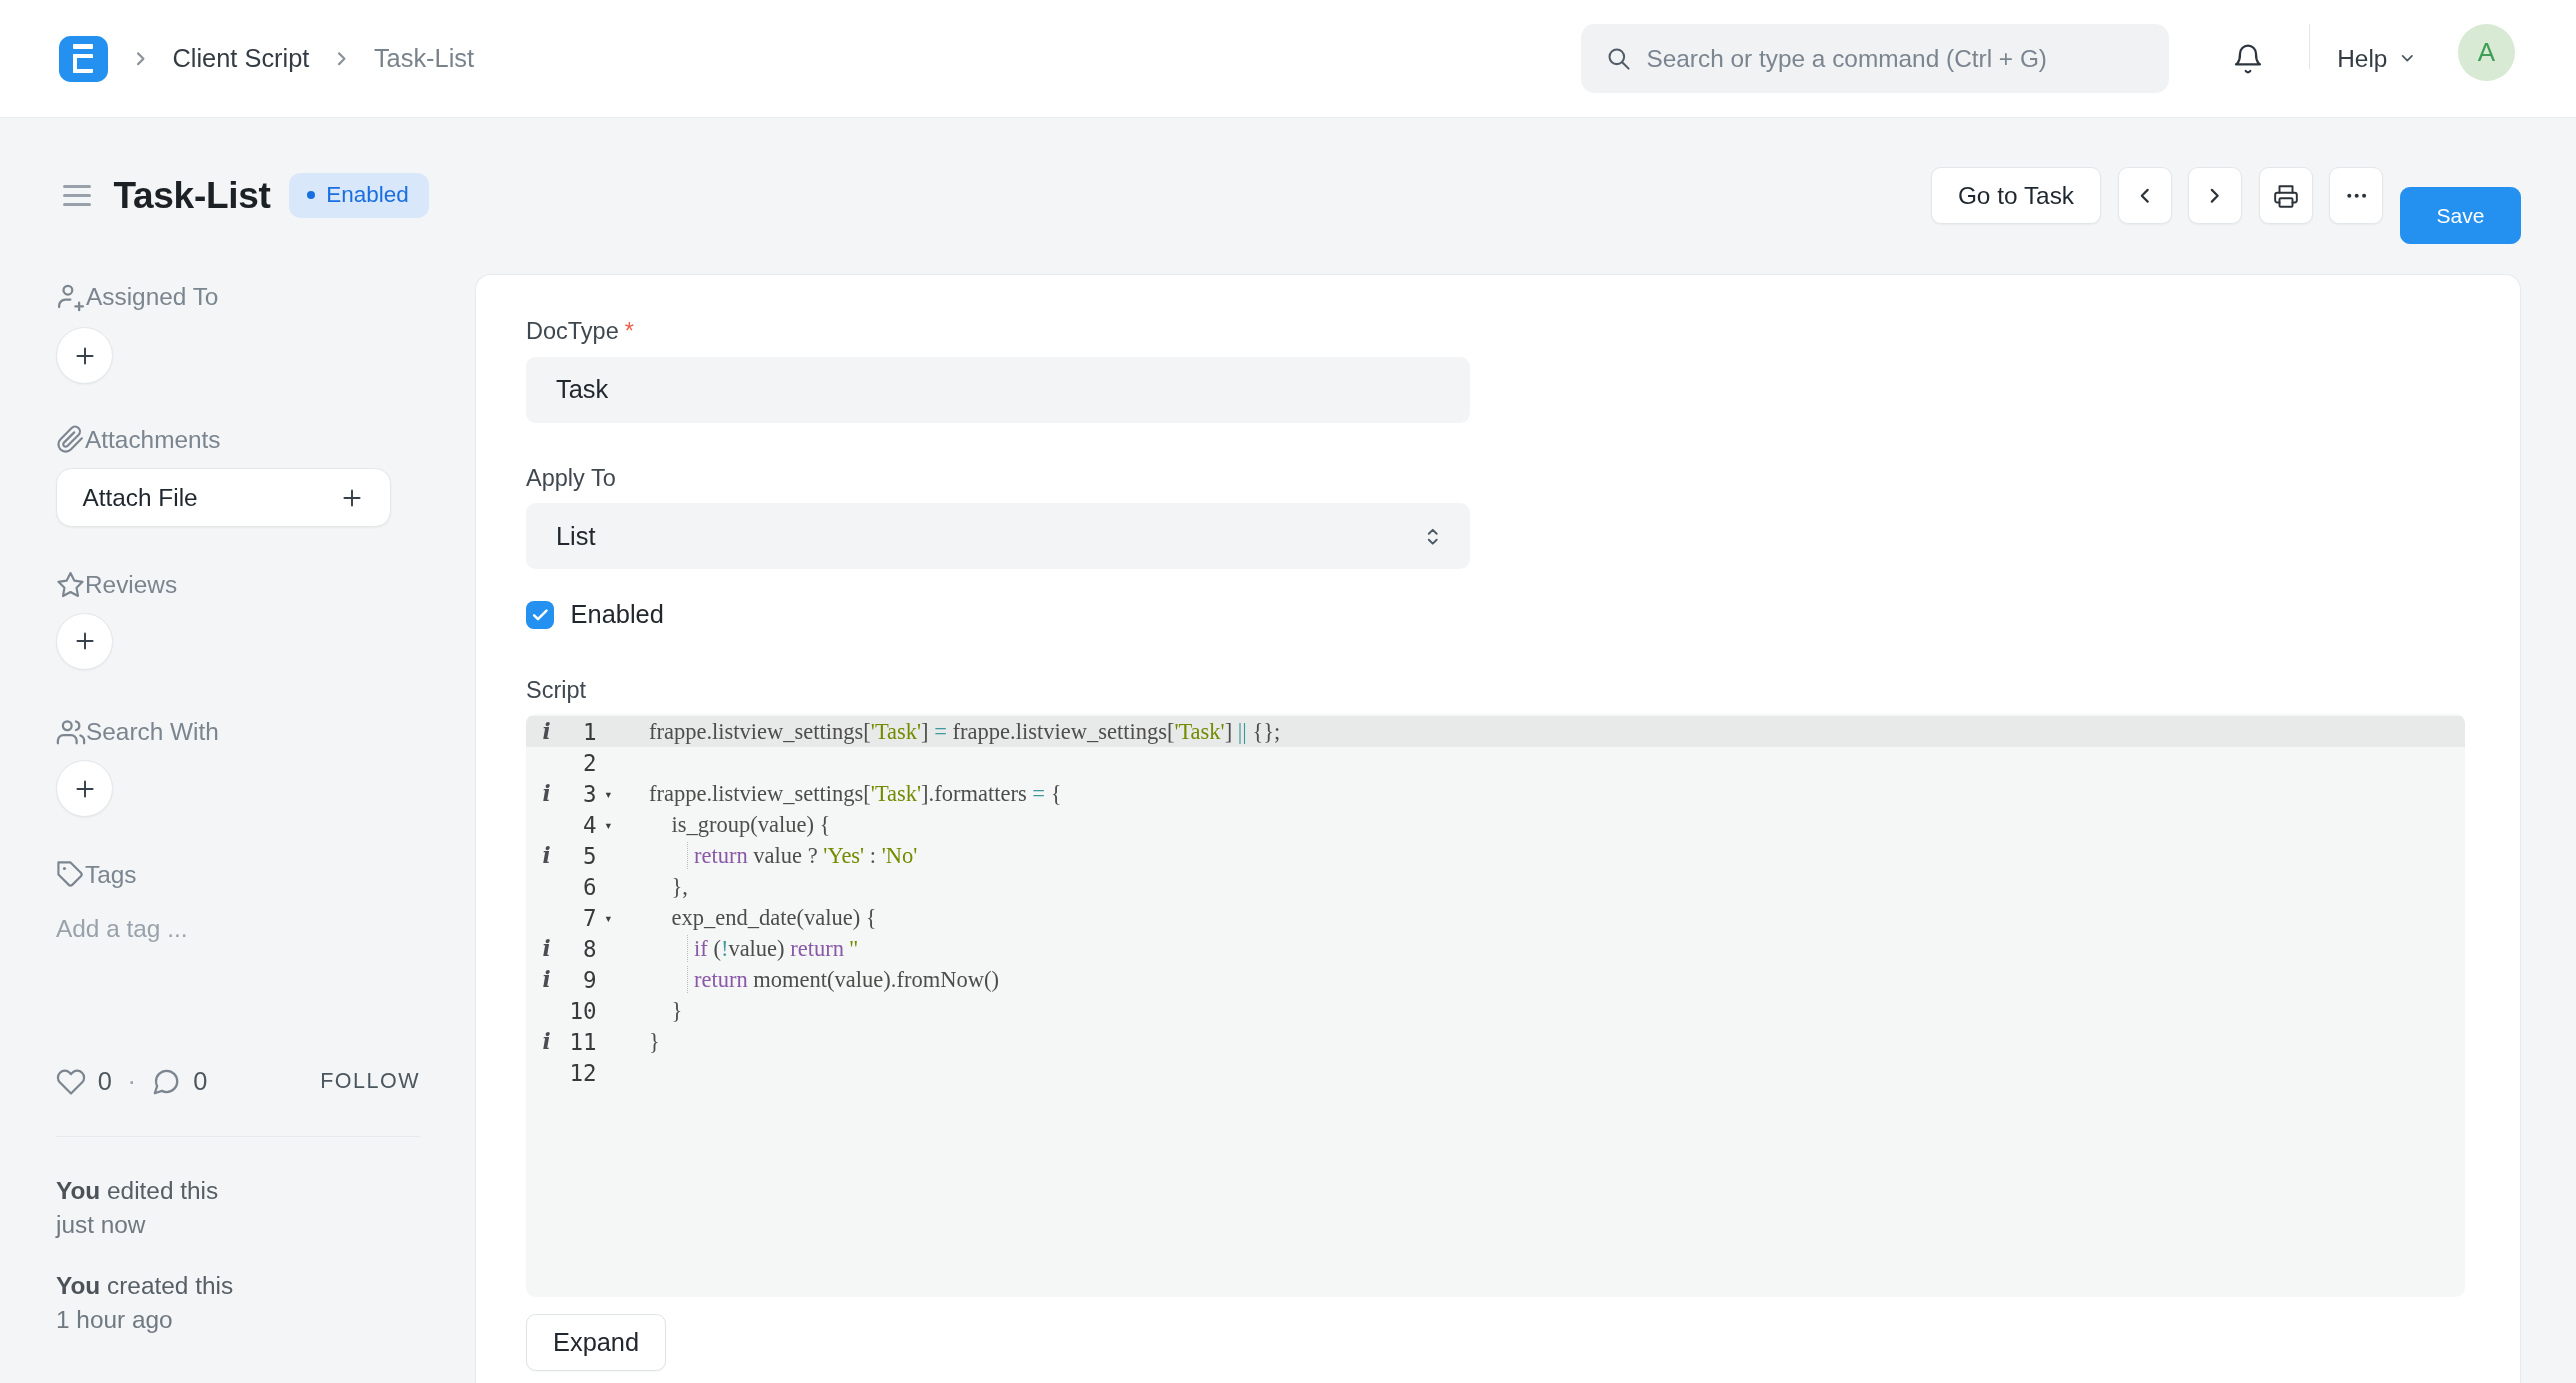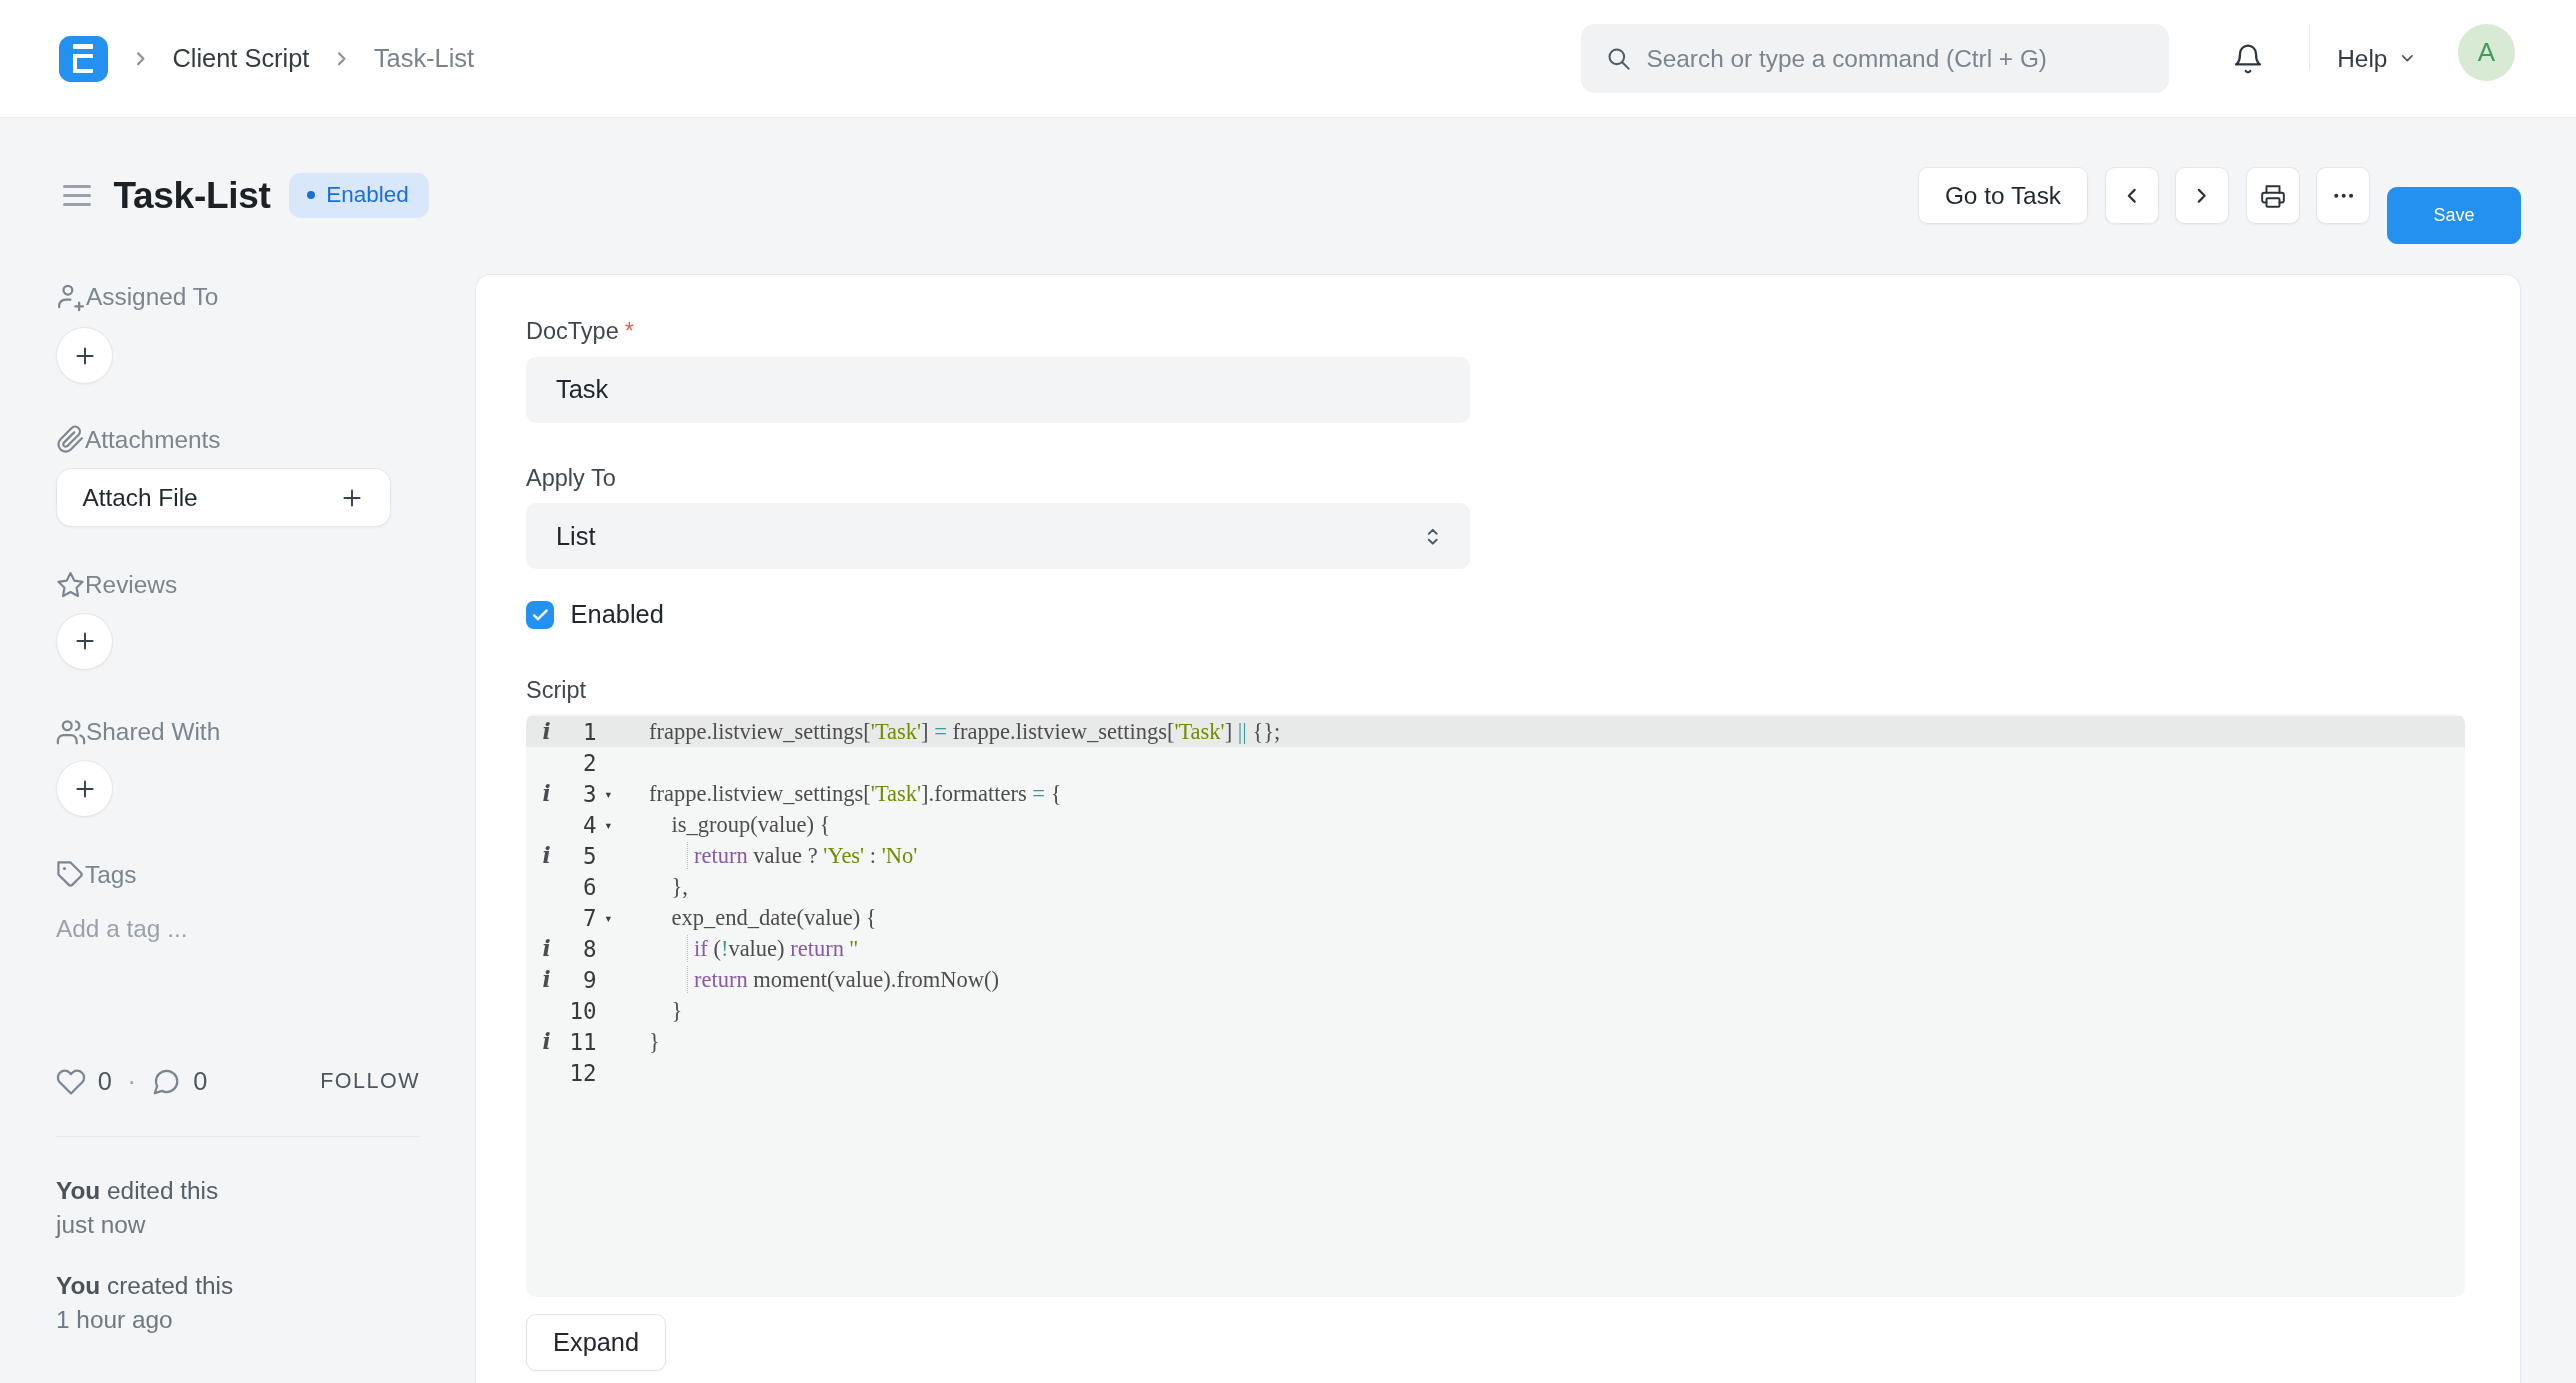--- a/index.html
+++ b/index.html
@@ -43,21 +43,21 @@
   .page-title { font-size:37px; font-weight:700; color:#1c2126; letter-spacing:-0.3px; }
   .status-badge { margin-left:18.6px; display:flex; align-items:center; gap:10.7px; background:#d9e7fb;
                   color:#1a6fe0; font-size:22.5px; border-radius:11.7px; padding:8.8px 20.5px 9.8px 17.6px; }
   .status-badge .dot { width:8.8px; height:8.8px; border-radius:50%; background:#1a6fe0; }
   .ph-right { display:flex; align-items:center; gap:16.6px; }
   .btn { height:57px; border-radius:9.8px; border:1px solid #e3e7ea; background:#fff; font-size:24.4px;
          color:#1f272e; display:flex; align-items:center; justify-content:center; cursor:pointer;
          font-family:"Liberation Sans",sans-serif; box-shadow:0 1px 2px rgba(25,39,52,.05); }
   .btn-text { padding:0 26px; }
   .btn-icon { width:54px; padding:0; color:#2c3338; }
-  .btn-primary { background:#2490ef; border-color:#2490ef; color:#fff; width:134px; font-size:18px; box-shadow:none;margin-top:40px; }
+  .btn-primary { background:#2490ef; border-color:#2490ef; color:#fff; width:121px; font-size:21px; box-shadow:none;margin-top:40px; }
 
   
   .sidebar { position:absolute; left:0; top:274px; bottom:0; width:475px; padding:7.8px 55px 0 56px; }
   .side-head { display:flex; align-items:center; gap:0; color:#7a8590; font-size:24.4px; font-weight:500; }
   .side-head svg { color:#7c8691; flex:0 0 auto; }
   .plus-circle { width:57px; height:57px; border-radius:50%; background:#fff; border:1px solid #e3e7ea;
                  box-shadow:0 1px 2px rgba(25,39,52,.05); display:flex; align-items:center;
                  justify-content:center; color:#36414c; margin-top:15.6px; cursor:pointer; }
   .mt-sec { margin-top:41px; }
   .attach-btn { margin-top:13.7px; width:335px; height:59px; border-radius:15.6px; border:1px solid #e3e7ea;
@@ -250,21 +250,21 @@
         </svg>
     </div>
 
     <div class="side-head" style="margin-top:47px;">
       <svg width="30" height="30" viewBox="0 0 24 24" fill="none" stroke="currentColor" stroke-width="1.8" stroke-linecap="round" stroke-linejoin="round">
           <circle cx="9" cy="7" r="3.5"></circle>
           <path d="M1.5 21v-2a4.5 4.5 0 0 1 4.5-4.5h6a4.5 4.5 0 0 1 4.5 4.5v2"></path>
           <path d="M16 3.6a3.5 3.5 0 0 1 0 6.8"></path>
           <path d="M22.5 21v-2a4.5 4.5 0 0 0-3-4.24"></path>
         </svg>
-      <span>Shared With</span>
+      <span>Search With</span>
     </div>
     <div class="plus-circle" style="margin-top:13.7px;">
       <svg width="26" height="26" viewBox="0 0 24 24" fill="none" stroke="currentColor" stroke-width="1.8" stroke-linecap="round">
           <path d="M12 5v14"></path>
           <path d="M5 12h14"></path>
         </svg>
     </div>
 
     <div class="side-head" style="margin-top:43px;">
       <svg width="29" height="29" viewBox="0 0 24 24" fill="none" stroke="currentColor" stroke-width="1.8" stroke-linecap="round" stroke-linejoin="round">

